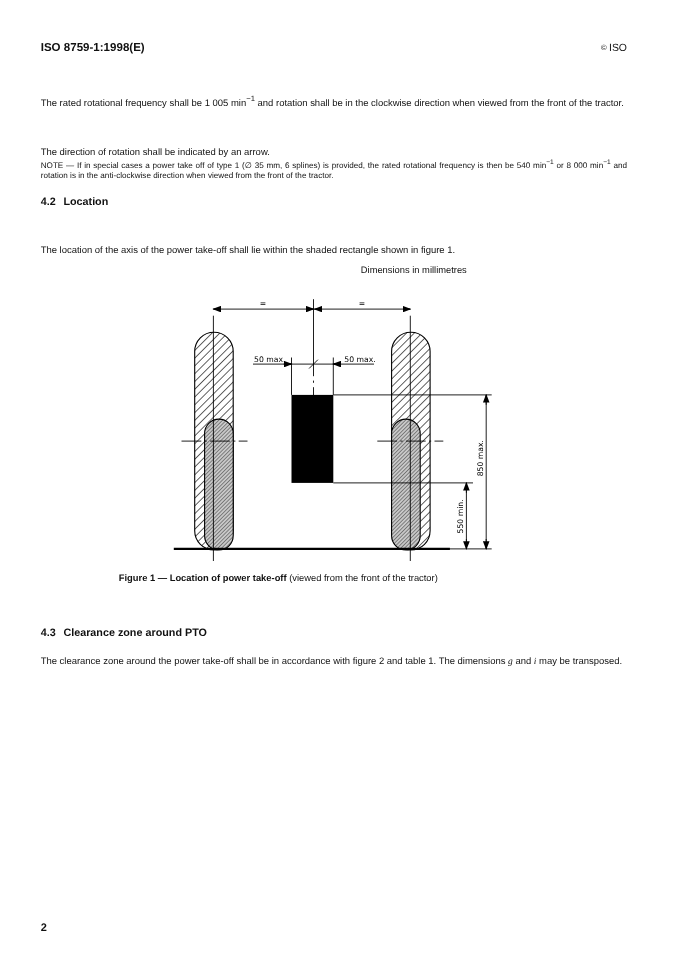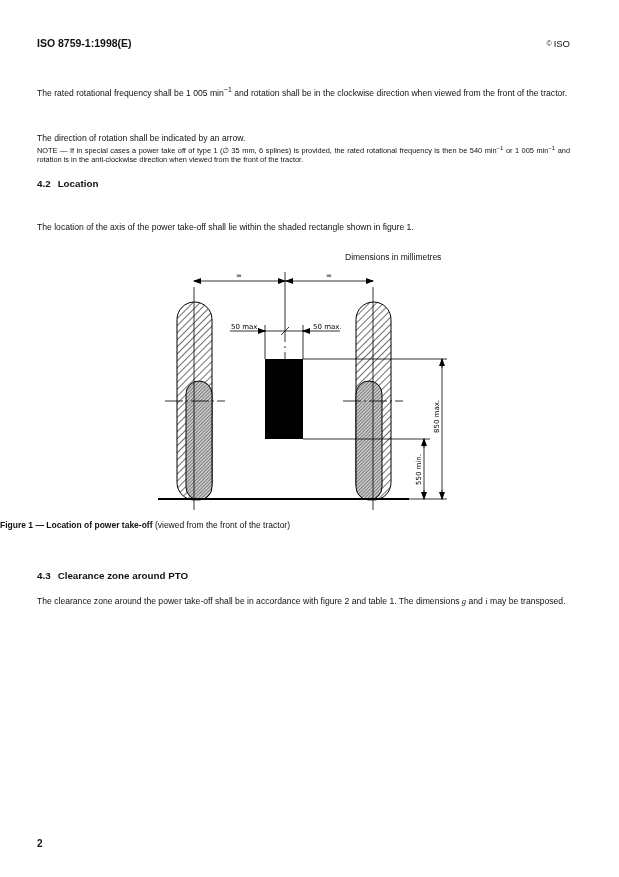--- a/index.html
+++ b/index.html
@@ -8,38 +8,38 @@
   .abs { position:absolute; }
   .hdr-left { left:37px; top:37px; font-size:10.5px; font-weight:bold;text-align:center; }
   .hdr-right { right:49px; top:38px; font-size:9.5px; }
   .hdr-right .c { font-size:7px; vertical-align:1px; margin-right:2px; }
   .para { left:37px; width:533px; font-size:8.6px; line-height:12.5px; text-align:justify; }
   .para sup { font-size:7px; line-height:0; }
   .note { left:37px; width:533px; font-size:7.4px; line-height:8.6px; text-align:justify; }
   .note sup { font-size:6px; line-height:0; }
   .h2 { left:37px; font-size:9.8px; font-weight:bold; }
   .h2 .num { margin-right:7px; }
-  .dims { left:328px; top:252px; font-size:8.5px;margin-left:17px; }
-  .caption { left:0; width:506px; top:520px; font-size:8.5px; }
+  .dims { left:328px; top:240px; font-size:8.5px; }
+  .caption { left:0; width:506px; top:520px; text-align:center; font-size:8.5px; }
   .caption b { font-weight:bold; }
   .pageno { left:37px; top:838px; font-size:10px; font-weight:bold; }
   svg text { font-family:"DejaVu Sans", sans-serif; }
   .ital { font-family:"Liberation Serif", serif; font-style:italic; }
 </style>
 </head>
 <body>
 
 <div class="abs hdr-left">ISO 8759-1:1998(E)</div>
 <div class="abs hdr-right"><span class="c">©</span><span>ISO</span></div>
 
 <div class="abs para" style="top:87px;"><span>The rated rotational frequency shall be 1 005 min</span><sup>−1</sup><span> and rotation shall be in the clockwise direction when viewed from the front of the tractor.</span></div>
 
 <div class="abs para" style="top:132px;">The direction of rotation shall be indicated by an arrow.</div>
 
-<div class="abs note" style="top:147px;"><span>NOTE —   If in special cases a power take off of type 1 (∅ 35 mm, 6 splines) is provided, the rated rotational frequency is then be 540 min</span><sup>−1</sup><span> or 1 005 min</span><sup>−1</sup><span> and rotation is in the anti-clockwise direction when viewed from the front of the tractor.</span></div>
+<div class="abs note" style="top:147px;"><span>NOTE —   If in special cases a power take off of type 1 (∅ 35 mm, 6 splines) is provided, the rated rotational frequency is then be 540 min</span><sup>−1</sup><span> or 8 000 min</span><sup>−1</sup><span> and rotation is in the anti-clockwise direction when viewed from the front of the tractor.</span></div>
 
 <div class="abs h2" style="top:178px;"><span class="num">4.2</span><span>Location</span></div>
 <div class="abs para" style="top:221px;">The location of the axis of the power take-off shall lie within the shaded rectangle shown in figure 1.</div>
 
 <div class="abs dims">Dimensions in millimetres</div>
 
 <svg class="abs" style="left:0;top:0;" width="619" height="877">
   <defs>
     <pattern id="hatchWide" patternUnits="userSpaceOnUse" width="5" height="5" patternTransform="rotate(45)">
       <line x1="0" y1="0" x2="0" y2="5" stroke="#222" stroke-width="1.3"></line>

